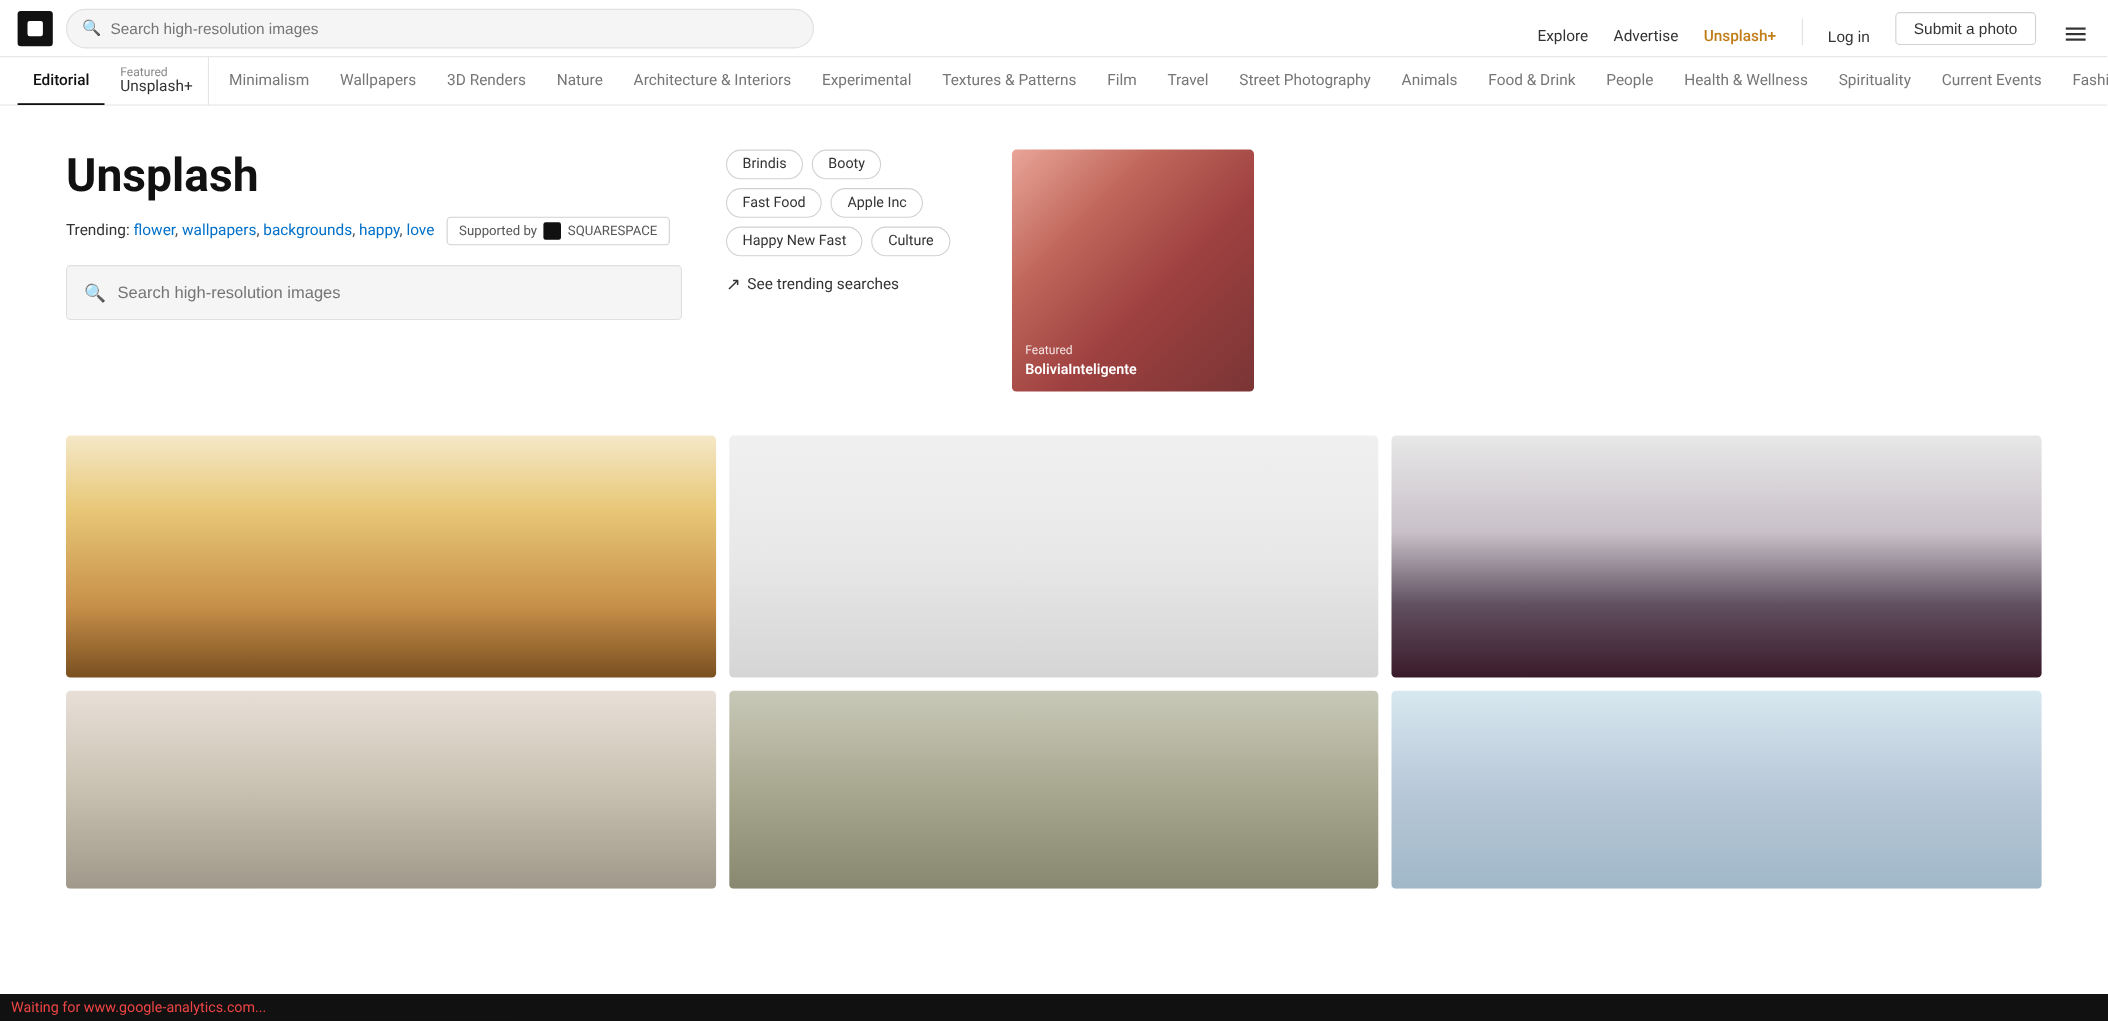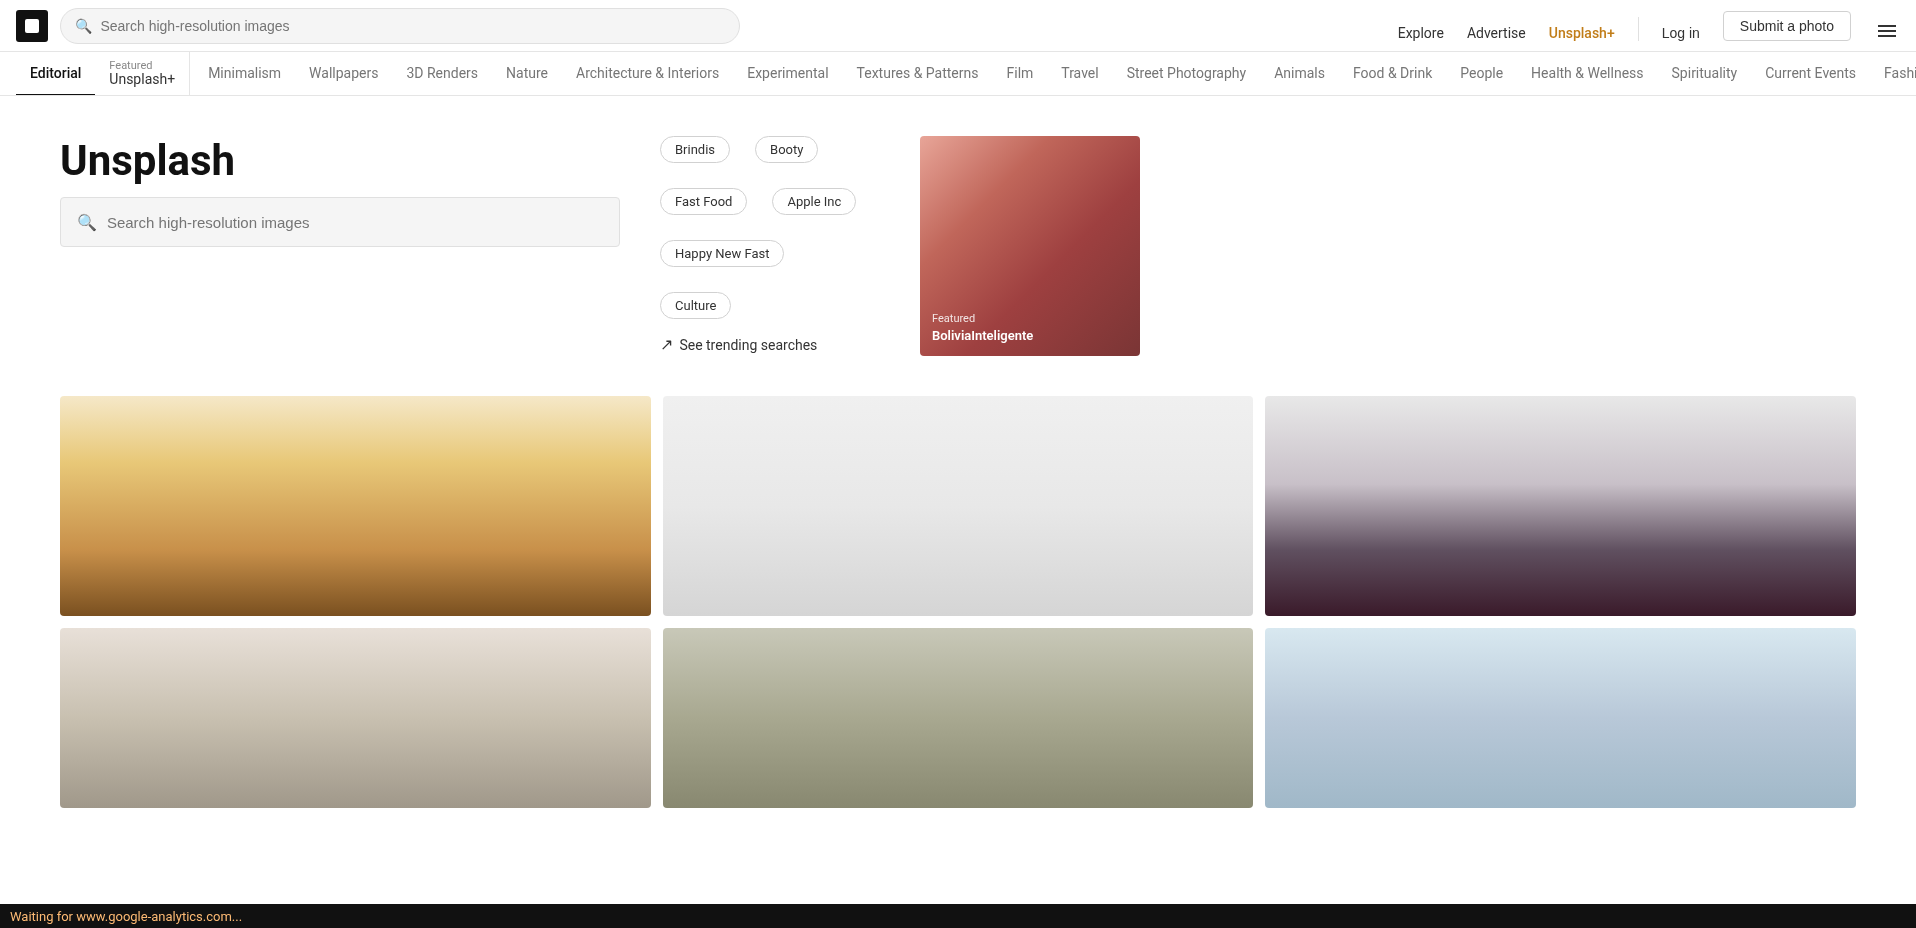--- a/index.html
+++ b/index.html
@@ -216,21 +216,21 @@
     }
 
     
     .trending-section {
       width: 220px;
       flex-shrink: 0;
     }
     .tag-grid {
       display: flex;
       flex-wrap: wrap;
-      gap: 25px;
+      gap: 8px;
       margin-bottom: 16px;
     }
     .tag {
       border: 1px solid #d1d1d1;
       border-radius: 16px;
       padding: 5px 14px;
       font-size: 13px;
       color: #333;
       cursor: pointer;
       white-space: nowrap;
@@ -311,21 +311,21 @@
       background: linear-gradient(180deg, #d8e8f0 0%, #b8c8d8 50%, #a0b8c8 100%);
     }
 
     
     .status-bar {
       position: fixed;
       bottom: 0;
       left: 0;
       right: 0;
       background: #111;
-      color: #fdba74;
+      color: #ef4444;
       font-size: 13px;
       padding: 4px 10px;
       height: 24px;
       display: flex;
       align-items: center;
       z-index: 200;
     }
   </style>
 </head>
 <body>
@@ -375,20 +375,33 @@
   <div class="nav-tab">People</div>
   <div class="nav-tab">Health &amp; Wellness</div>
   <div class="nav-tab">Spirituality</div>
   <div class="nav-tab">Current Events</div>
   <div class="nav-tab">Fashion</div>
 </nav>
 
 <section class="hero">
   <div class="hero-left">
     <h1 class="hero-title">Unsplash</h1>
+    <div class="hero-trending">
+      <span class="hero-trending-label">Trending:</span>
+      <a href="#"> flower</a>,
+      <a href="#"> wallpapers</a>,
+      <a href="#"> backgrounds</a>,
+      <a href="#"> happy</a>,
+      <a href="#"> love</a>
+      <span class="supported-by">
+        <span>Supported by</span>
+        <span class="squarespace-logo"></span>
+        <span>SQUARESPACE</span>
+      </span>
+    </div>
     <div class="hero-search">
       <span style="color:#888; font-size:16px;">🔍</span>
       <input type="text" placeholder="Search high-resolution images" style="">
     </div>
   </div>
 
   <div class="trending-section">
     <div class="tag-grid">
       <span class="tag">Brindis</span>
       <span class="tag">Booty</span>

